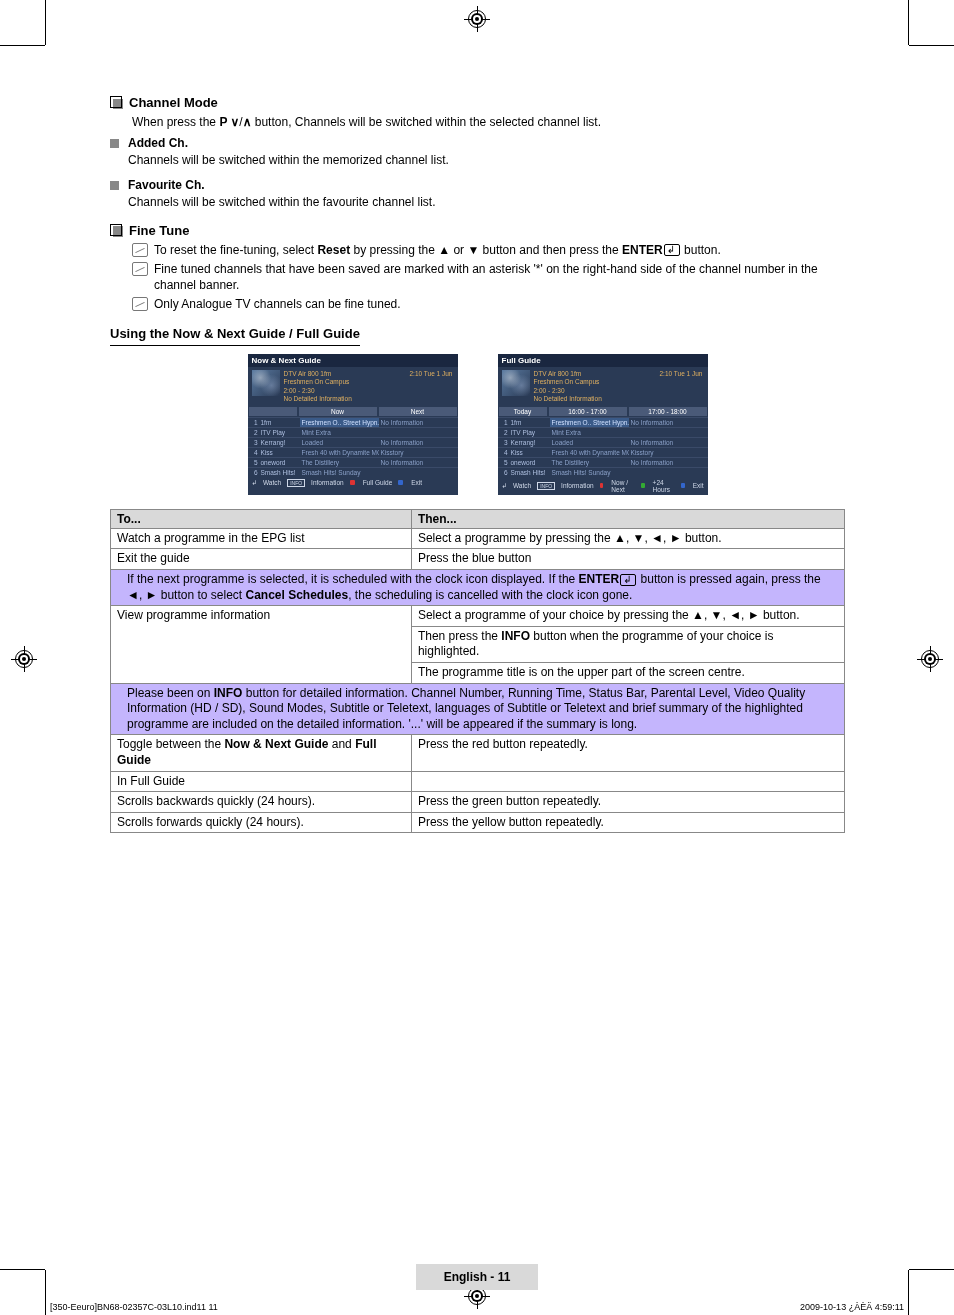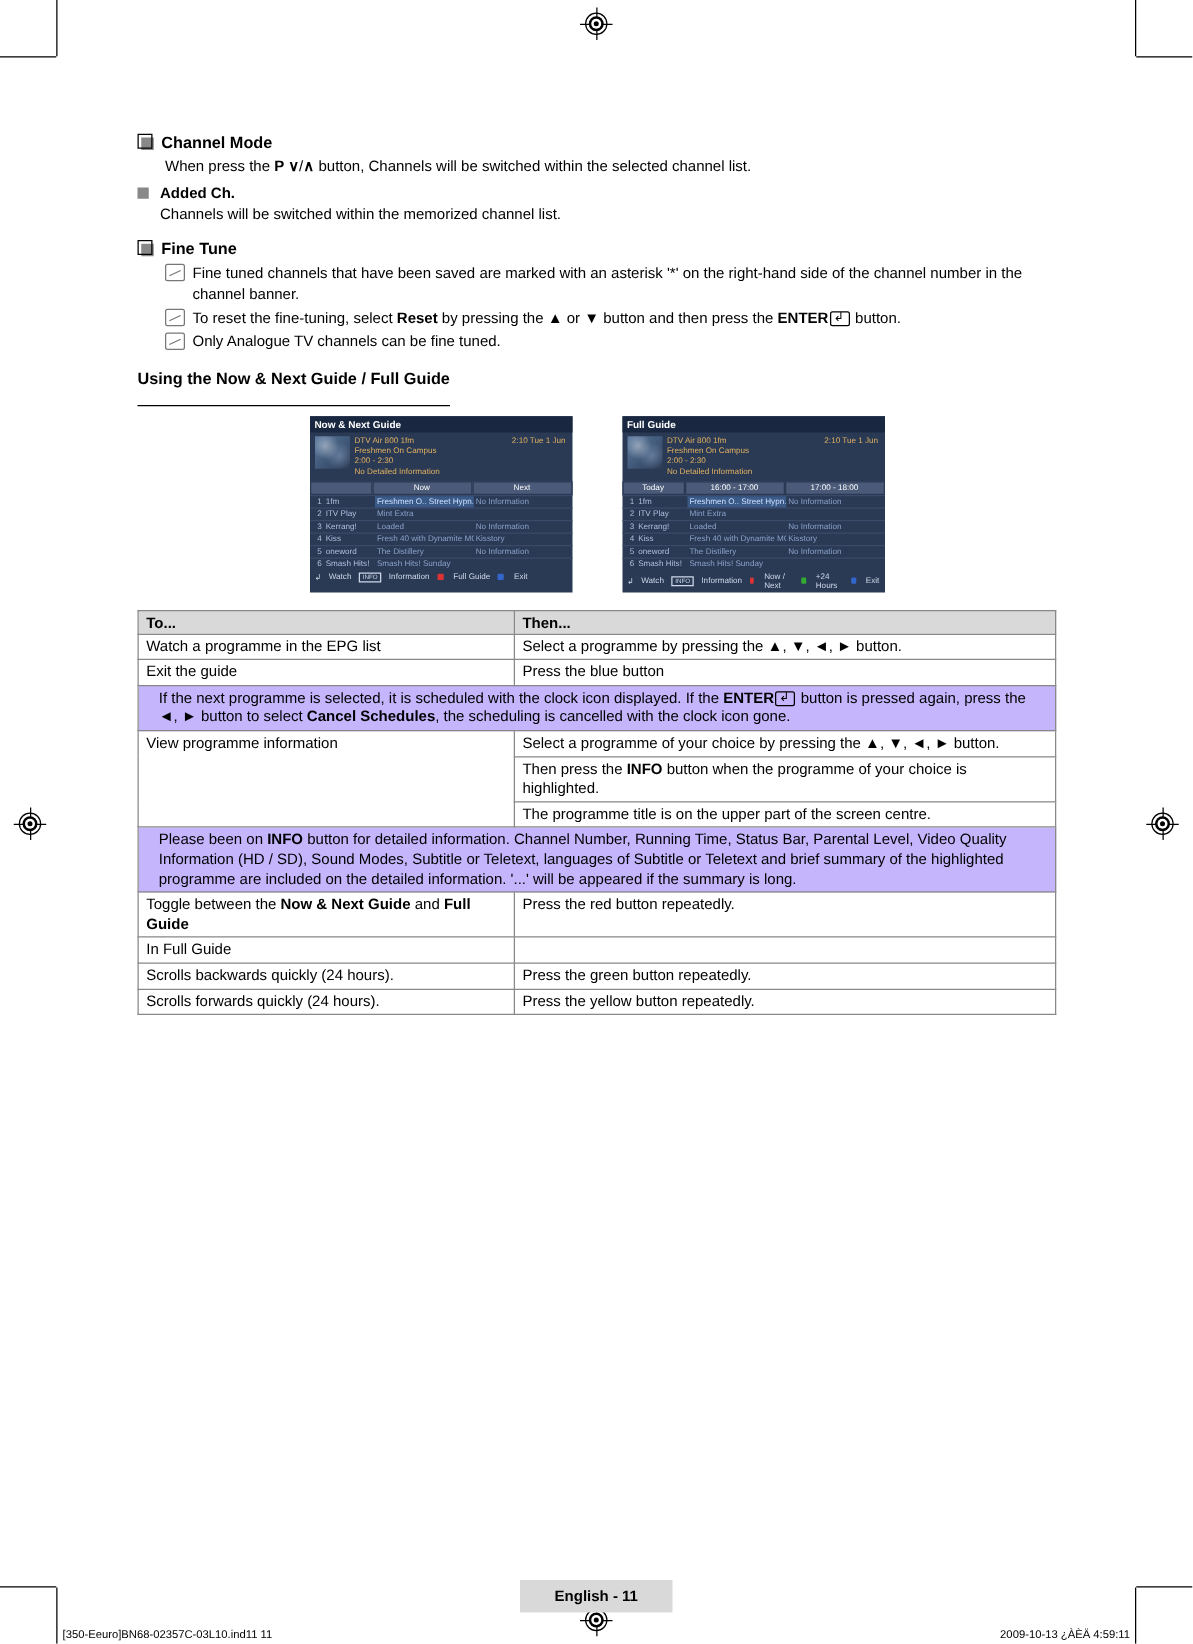--- a/index.html
+++ b/index.html
@@ -22,21 +22,21 @@
   .regmark .c1 { position:absolute; inset:0; border:1px solid #000; border-radius:50%; }
   .regmark .c2 { position:absolute; inset:3px; background:#000; border-radius:50%; }
   .regmark .c3 { position:absolute; inset:5px; background:#fff; border-radius:50%; }
   .regmark .c4 { position:absolute; inset:7px; background:#000; border-radius:50%; }
   .regmark .hline { position:absolute; left:-4px; right:-4px; top:50%; height:1px; background:#000; }
   .regmark .vline { position:absolute; top:-4px; bottom:-4px; left:50%; width:1px; background:#000; }
 
   .page-content {
     position: absolute;
     left: 110px;
-    top: 100px;
+    top: 89px;
     width: 735px;
   }
 
   .section-title {
     font-weight: bold;
     font-size: 13px;
     color: #000;
     margin: 6px 0 4px 0;
   }
   .sq-bullet {
@@ -81,21 +81,21 @@
     content:"";
     position:absolute; left:2px; right:2px; top:50%; height:1px; background:#777;
     transform:rotate(-25deg);
   }
 
   .heading {
     font-weight: bold;
     font-size: 13px;
     margin: 14px 0 8px 0;
     border-bottom: 1px solid #000;
-    padding-bottom: 14px;
+    padding-bottom: 4px;
     width: 250px;
   }
 
   .guide-panels {
     display:flex;
     gap: 40px;
     justify-content:center;
     margin: 6px 0 14px 0;
   }
   .guide-box {
@@ -285,33 +285,40 @@
     <span>When press the </span><b>P </b><span style="font-weight:bold;">∨</span>/<span style="font-weight:bold;">∧</span><span> button, Channels will be switched within the selected channel list.</span>
   </div>
 
   <div class="sub-bullet-row">
     <div class="grey-sq"></div>
     <div>
       <div class="sub-title">Added Ch.</div>
       <div class="body-text" style="margin-left:0">Channels will be switched within the memorized channel list.</div>
     </div>
   </div>
+  <div class="sub-bullet-row">
+    <div class="grey-sq"></div>
+    <div>
+      <div class="sub-title">Favourite Ch.</div>
+      <div class="body-text" style="margin-left:0">Channels will be switched within the favourite channel list.</div>
+    </div>
+  </div>
 
   <div class="section-title">
     <span class="sq-bullet"></span><span>Fine Tune</span>
-  </div>
-  <div class="note-row">
-    <div class="note-icon"></div>
-    <div>Fine tuned channels that have been saved are marked with an asterisk '*' on the right-hand side of the channel number in the channel banner.</div>
   </div>
   <div class="note-row">
     <div class="note-icon"></div>
     <div>
       <span>To reset the fine-tuning, select </span><b>Reset</b><span> by pressing the ▲ or ▼ button and then press the </span><b>ENTER</b><span class="enter-icon"></span><span> button.</span>
     </div>
+  </div>
+  <div class="note-row">
+    <div class="note-icon"></div>
+    <div>Fine tuned channels that have been saved are marked with an asterisk '*' on the right-hand side of the channel number in the channel banner.</div>
   </div>
   <div class="note-row">
     <div class="note-icon"></div>
     <div>Only Analogue TV channels can be fine tuned.</div>
   </div>
 
   <div class="heading">Using the Now &amp; Next Guide / Full Guide</div>
 
   <div class="guide-panels">
     <div class="guide-box">

